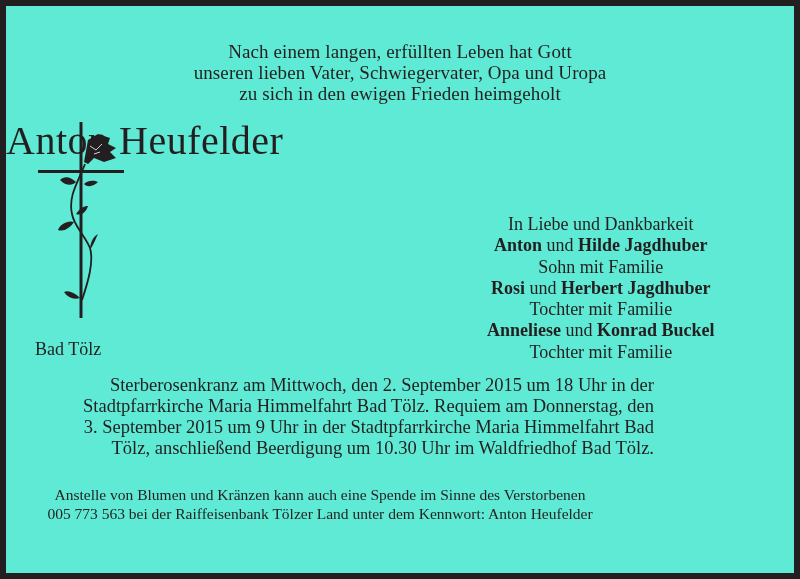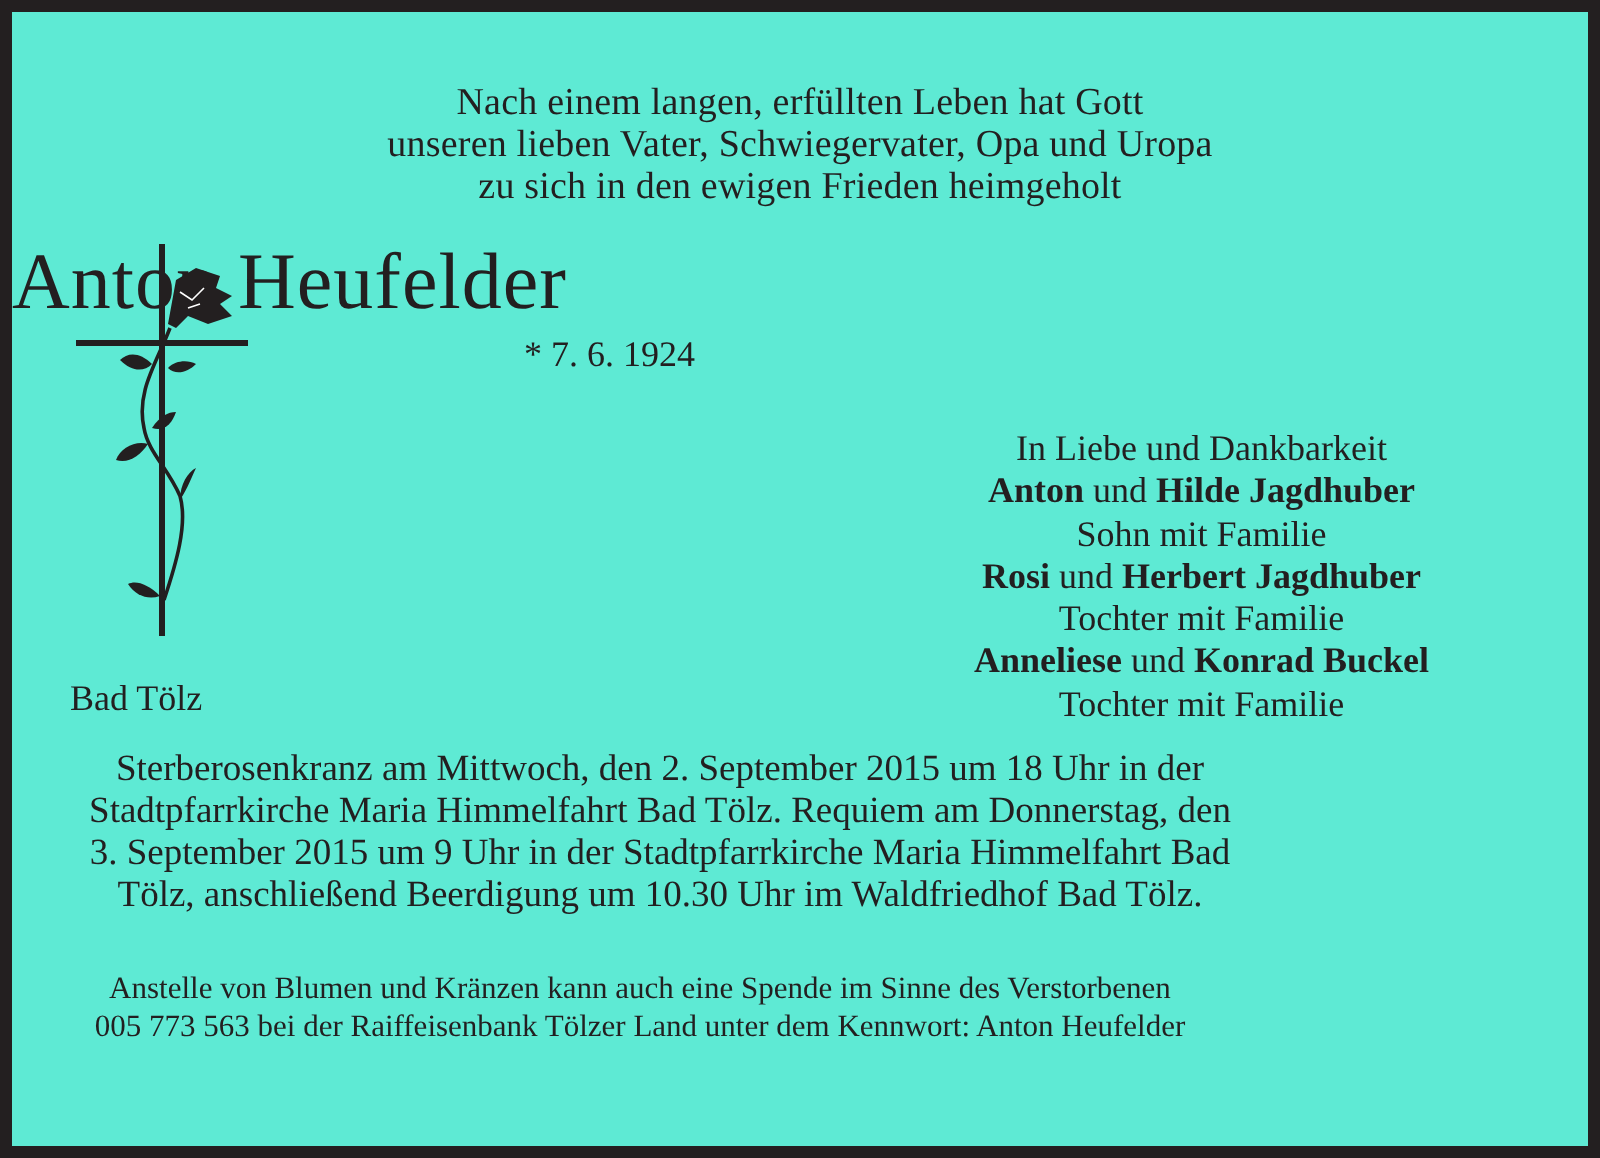--- a/index.html
+++ b/index.html
@@ -62,21 +62,21 @@
     left: 481px; top: 208px;
     font-family: "Liberation Serif", serif;
     font-size: 18px;
     line-height: 21.3px;
   }
   .mourners div { white-space: nowrap; text-align: center; }
   .mourners b { font-weight: bold; }
   .services {
     position: absolute;
     left: 0; top: 369px; width: 648px;
-    text-align: center;
+    text-align: right;
     font-family: "Liberation Serif", serif;
     font-size: 18.5px;
     line-height: 21px;
   }
   .services div, .donation div { white-space: nowrap; }
   .donation {
     position: absolute;
     left: 0; top: 480px; width: 628px;
     text-align: center;
     font-family: "Liberation Serif", serif;
@@ -89,21 +89,20 @@
 
 <div class="card">
 
   <div class="intro">
     <div>Nach einem langen, erfüllten Leben hat Gott</div>
     <div>unseren lieben Vater, Schwiegervater, Opa und Uropa</div>
     <div>zu sich in den ewigen Frieden heimgeholt</div>
   </div>
 
   <div class="name">Anton Heufelder</div>
-  <div class="dates born">* 7. 6. 1924</div>
 
   <svg class="cross" viewBox="0 0 100 200" xmlns="http://www.w3.org/2000/svg">
 
     <rect x="47.5" y="0" width="3" height="196" fill="#231f20"></rect>
     <rect x="6" y="48" width="86" height="3" fill="#231f20"></rect>
 
     <path d="M52 40 L56 18 L66 12 L78 16 L76 22 L84 26 L78 30 L84 36 L72 40 L62 36 L56 42 Z" fill="#231f20"></path>
     <path d="M58 24 L64 28 L70 22 M62 32 L68 30" stroke="#ffffff" stroke-width="0.8" fill="none"></path>
 
     <path d="M53 42 C46 60, 36 74, 40 92 C42 104, 52 112, 58 126 C62 140, 56 160, 50 178" stroke="#231f20" stroke-width="1.8" fill="none"></path>

